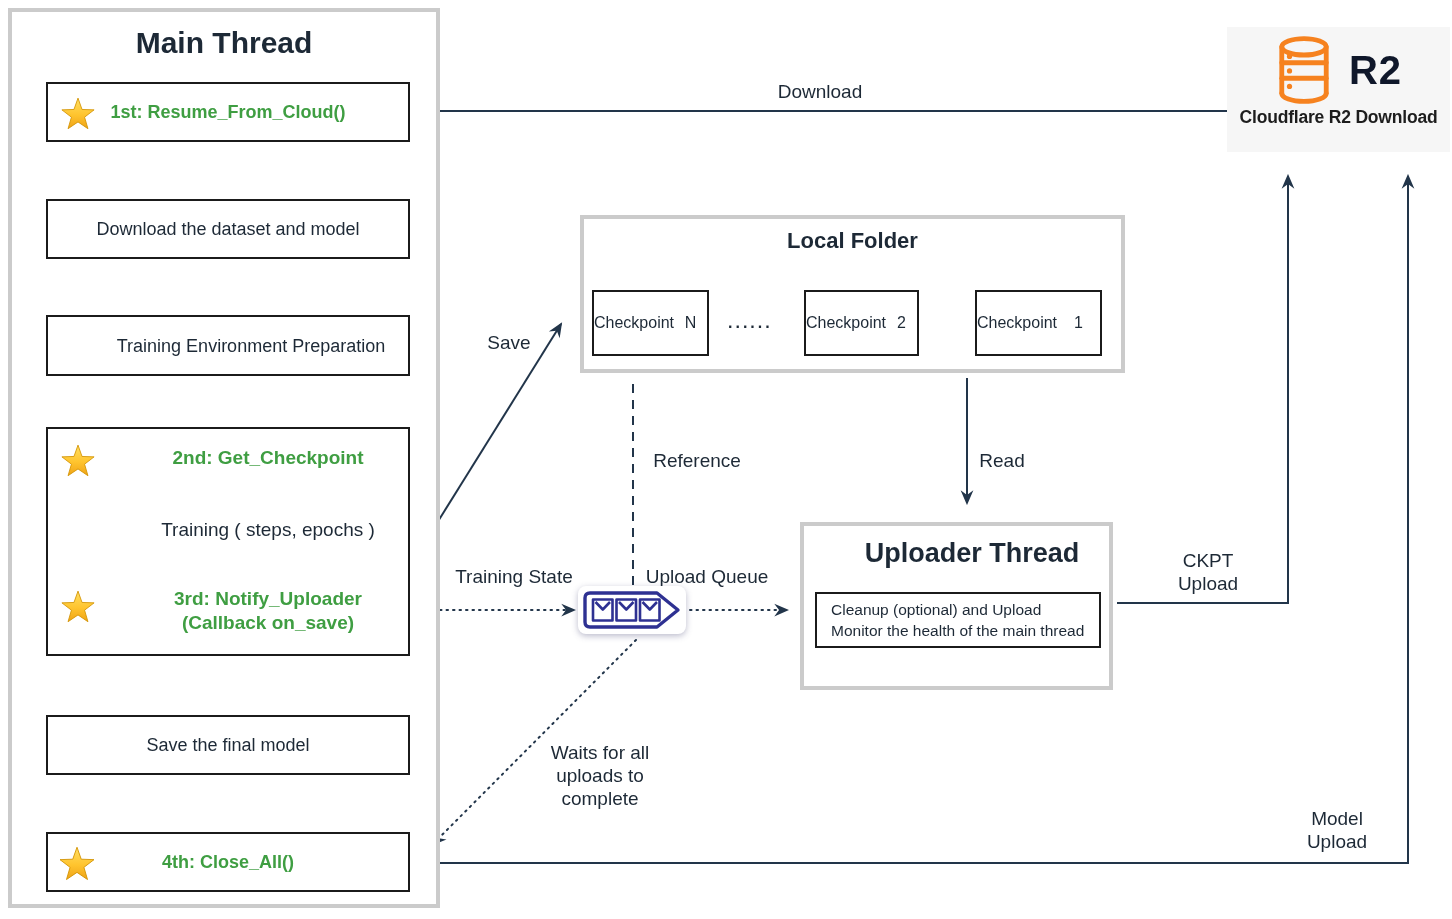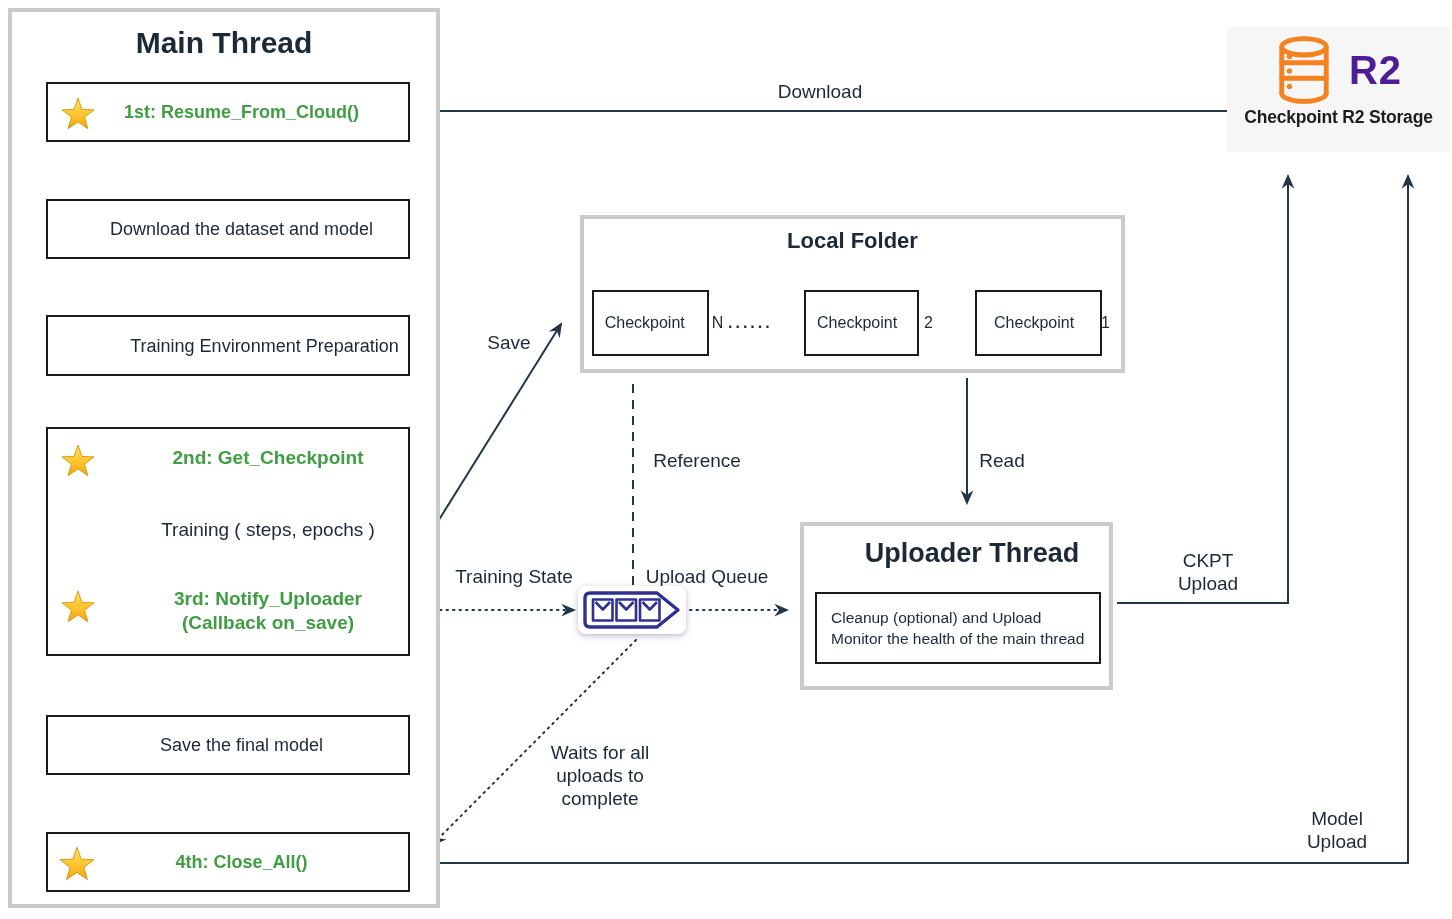--- a/index.html
+++ b/index.html
@@ -14,40 +14,40 @@
   .wire.dashed{stroke-dasharray:9 7;}
   .flow{stroke:var(--ink-dark,#141f2c);stroke-width:3;fill:none;
         filter:drop-shadow(1.5px 1.5px 1px rgba(40,50,70,.35));}
   .mfill{fill:var(--ink-line,#22354a);}
   .mfill-dark{fill:var(--ink-dark,#141f2c);}
 
   .container{position:absolute;background:#fff;border:4px solid var(--border-gray,#cbcbcb);z-index:2;}
   .big-title{position:absolute;z-index:3;font-weight:bold;text-align:center;white-space:nowrap;}
   .node{position:absolute;z-index:3;background:#fff;border:2px solid var(--box-border,#1b1b1b);
         display:flex;align-items:center;justify-content:center;text-align:center;}
-  .node .lbl{width:100%;font-size:18px;line-height:22px;margin-left:27px;}
+  .node .lbl{width:100%;font-size:18px;line-height:22px;}
   .green{color:var(--accent-green,#3f9e42);font-weight:bold;font-size:19px;}
   .star{position:absolute;z-index:4;}
   .row{position:absolute;left:0;width:100%;text-align:center;z-index:4;margin-left:40px;}
 
   .elabel{position:absolute;z-index:3;transform:translateX(-50%);font-size:19px;
           line-height:23px;white-space:nowrap;text-align:center;}
 
   .cp-node{flex-direction:row;}
   .cp-node .lbl{font-size:16px;line-height:20px;}
   .dots{position:absolute;z-index:3;font-size:16px;font-weight:bold;letter-spacing:3px;}
 
   .ut-inner{position:absolute;z-index:4;background:#fff;border:2px solid var(--box-border,#1b1b1b);
             display:flex;flex-direction:column;justify-content:center;padding-left:14px;}
   .ut-inner span{font-size:15.5px;line-height:21px;text-align:left;}
 
   .r2-box{position:absolute;z-index:3;background:var(--r2-bg,#f6f6f6);
           display:flex;flex-direction:column;align-items:center;padding-top:9px;}
   .r2-top{display:flex;align-items:center;gap:16px;}
-  .r2-word{font-size:40px;font-weight:bold;color:#4c1d95;letter-spacing:1px;}
+  .r2-word{font-size:40px;font-weight:bold;color:#0f172a;letter-spacing:1px;}
   .r2-caption{margin-top:3px;font-size:17.5px;font-weight:bold;color:#1d1d1d;letter-spacing:-0.2px;}
   .r2s{fill:none;stroke:var(--r2-orange,#f6821f);stroke-width:5;stroke-linecap:round;}
   .r2f{fill:var(--r2-orange,#f6821f);}
 
   .queue-wrap{position:absolute;z-index:4;background:#fff;border-radius:8px;
               box-shadow:0 2px 6px rgba(60,60,110,.35);display:flex;align-items:center;justify-content:center;}
   .qshape{fill:#fff;stroke:var(--queue-indigo,#2e3192);stroke-width:3.4;stroke-linejoin:round;}
   .qenv{fill:#fff;stroke:var(--queue-indigo,#2e3192);stroke-width:2.6;stroke-linejoin:round;}
 </style>
 </head>
@@ -151,41 +151,41 @@
     <span class="lbl">Checkpoint</span>
     <span class="lbl">2</span>
   </div>
   <div class="node cp-node" style="left:975px;top:290px;width:127px;height:66px;">
     <span class="lbl">Checkpoint</span>
     <span class="lbl">1</span>
   </div>
 
   <div class="container" style="left:800px;top:522px;width:313px;height:168px;"></div>
   <div class="big-title" style="left:800px;top:538px;width:344px;font-size:27px;">Uploader Thread</div>
-  <div class="ut-inner" style="left:815px;top:592px;width:286px;height:72px;">
+  <div class="ut-inner" style="left:815px;top:592px;width:286px;height:56px;">
     <span>Cleanup (optional) and Upload</span>
     <span>Monitor the health of the main thread</span>
   </div>
 
   <div class="r2-box" style="left:1227px;top:27px;width:223px;height:125px;">
     <div class="r2-top">
       <svg width="58" height="68" viewBox="0 0 60 70">
         <ellipse class="r2s" cx="30" cy="11" rx="23" ry="8.5"></ellipse>
         <path class="r2s" d="M7 11 V59"></path>
         <path class="r2s" d="M53 11 V59"></path>
         <path class="r2s" d="M7 59 A23 8.5 0 0 0 53 59"></path>
         <path class="r2s" d="M7 27.5 H53"></path>
         <path class="r2s" d="M7 43.5 H53"></path>
         <circle class="r2f" cx="15" cy="21" r="2.7"></circle>
         <circle class="r2f" cx="15" cy="36" r="2.7"></circle>
         <circle class="r2f" cx="15" cy="52" r="2.7"></circle>
       </svg>
       <span class="r2-word">R2</span>
     </div>
-    <div class="r2-caption">Checkpoint R2 Storage</div>
+    <div class="r2-caption">Cloudflare R2 Download</div>
   </div>
 
   <div class="queue-wrap" style="left:578px;top:586px;width:108px;height:48px;">
     <svg width="104" height="44" viewBox="0 0 104 44">
       <path class="qshape" d="M10 5 H77 L98 22 L77 39 H10 Q5 39 5 34 V10 Q5 5 10 5 Z"></path>
       <rect class="qenv" x="13" y="11.5" width="19.5" height="21"></rect>
       <path class="qenv" d="M15.5 14 L22.8 21.5 L30 14" fill="none"></path>
       <rect class="qenv" x="36.5" y="11.5" width="19.5" height="21"></rect>
       <path class="qenv" d="M39 14 L46.3 21.5 L53.5 14" fill="none"></path>
       <rect class="qenv" x="60" y="11.5" width="19.5" height="21"></rect>

